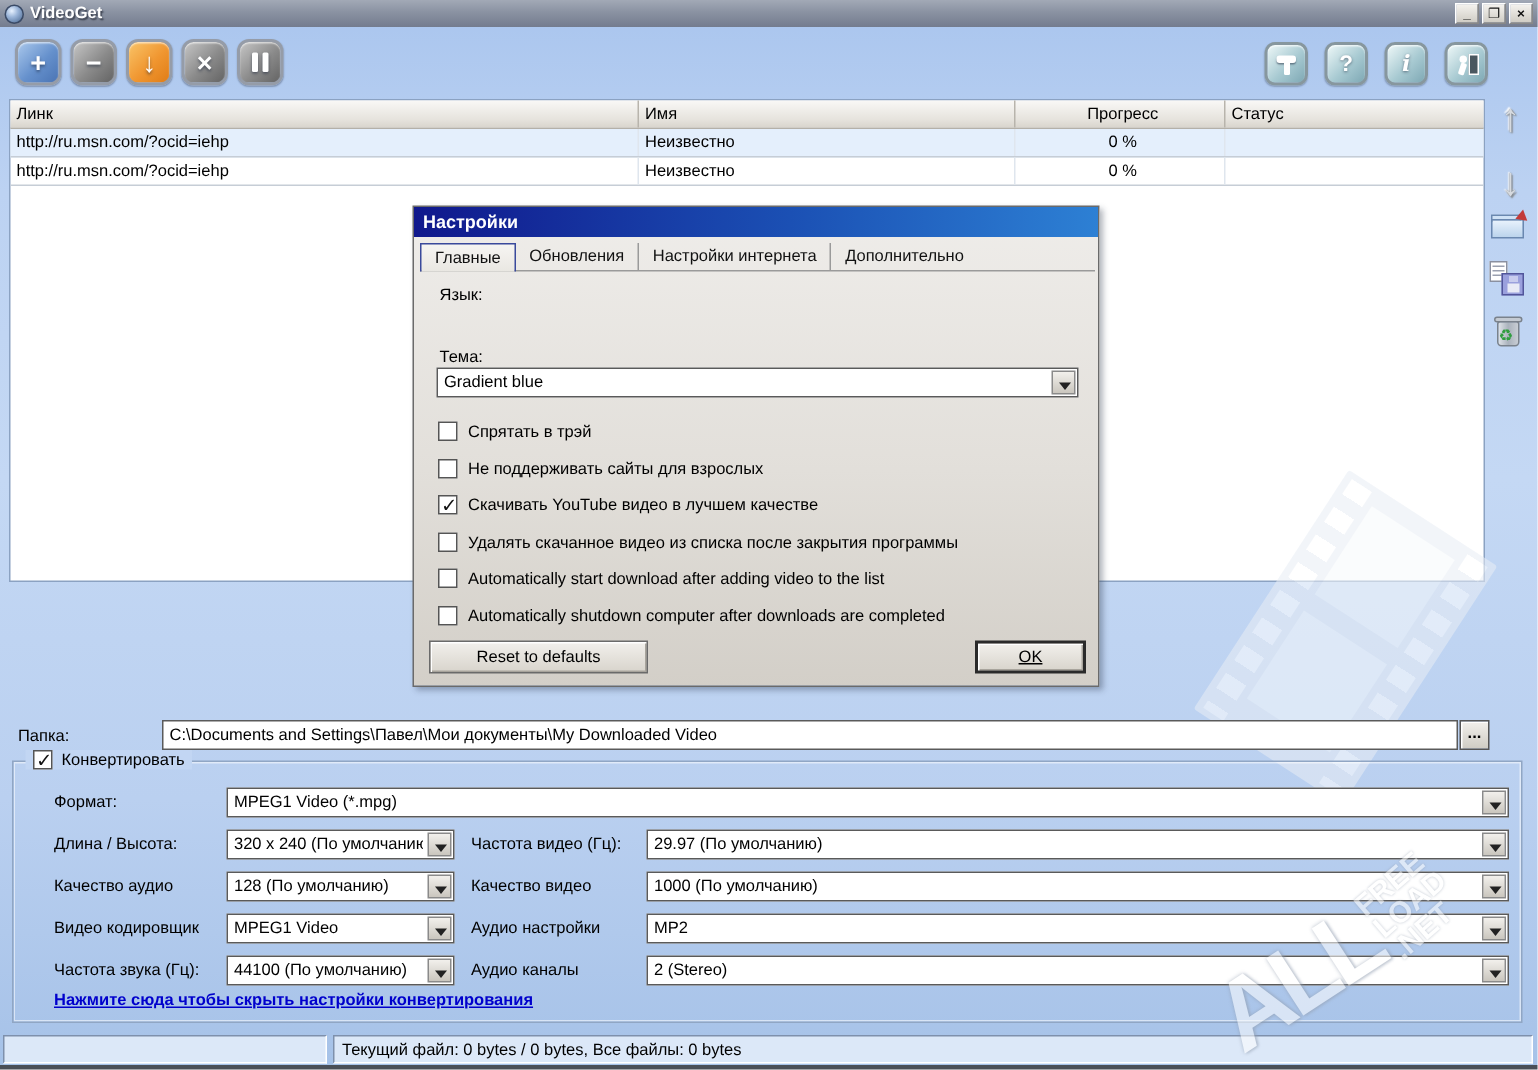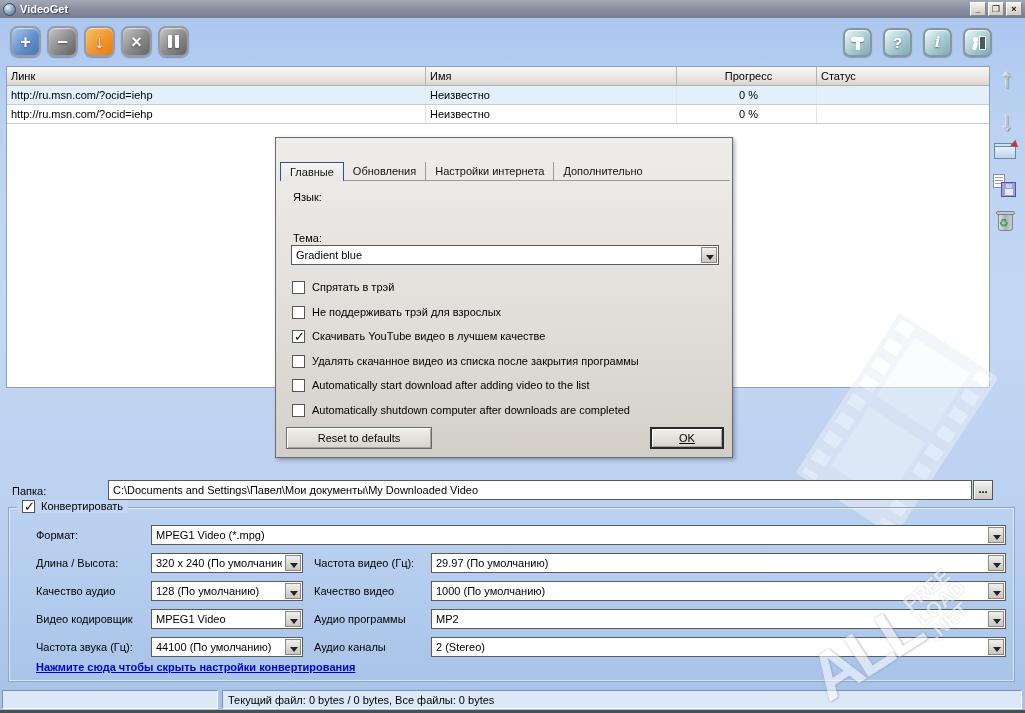--- a/index.html
+++ b/index.html
@@ -268,40 +268,41 @@
         </span>
     </div>
     <div class="trash-ic">
       <span class="lid"></span>
         <span class="can"></span>
       <span class="rec">♻</span>
     </div>
   </div>
 
   <div class="dialog">
+    <div class="dlg-title">Настройки</div>
     <div class="tabs">
       <div class="tab active">Главные</div>
       <div class="tab">Обновления</div>
       <div class="tab">Настройки интернета</div>
       <div class="tab">Дополнительно</div>
     </div>
 
     <div class="dlg-label" style="top:53px">Язык:</div>
 
     <div class="dlg-label" style="top:94px">Тема:</div>
     <div class="combo" style="left:15px; top:107px; width:428px">
       <span class="txt">Gradient blue</span>
       <span class="cbtn"></span>
     </div>
 
     <div class="dlg-check" style="top:143px">
       <span class="cb" data-checked="false"></span><span class="lbl">Спрятать в трэй</span>
     </div>
     <div class="dlg-check" style="top:168px">
-      <span class="cb" data-checked="false"></span><span class="lbl">Не поддерживать трэй для взрослых</span>
+      <span class="cb" data-checked="false"></span><span class="lbl">Не поддерживать сайты для взрослых</span>
     </div>
     <div class="dlg-check" style="top:192px">
       <span class="cb" data-checked="true"></span><span class="lbl">Скачивать YouTube видео в лучшем качестве</span>
     </div>
     <div class="dlg-check" style="top:241px">
       <span class="cb" data-checked="false"></span><span class="lbl">Automatically start download after adding video to the list</span>
     </div>
     <div class="dlg-check" style="top:217px">
       <span class="cb" data-checked="false"></span><span class="lbl">Удалять скачанное видео из списка после закрытия программы</span>
     </div>
@@ -348,21 +349,21 @@
     <div class="combo" style="left:422px; top:73px; width:575px">
       <span class="txt">1000 (По умолчанию)</span>
         <span class="cbtn"></span>
     </div>
 
     <div class="g-label lab-col1" style="top:105px">Видео кодировщик</div>
     <div class="combo" style="left:142px; top:101px; width:152px">
       <span class="txt">MPEG1 Video</span>
         <span class="cbtn"></span>
     </div>
-    <div class="g-label lab-col2" style="top:105px">Аудио программы</div>
+    <div class="g-label lab-col2" style="top:105px">Аудио настройки</div>
     <div class="combo" style="left:422px; top:101px; width:575px">
       <span class="txt">MP2</span>
         <span class="cbtn"></span>
     </div>
 
     <div class="g-label lab-col1" style="top:133px">Частота звука (Гц):</div>
     <div class="combo" style="left:142px; top:129px; width:152px">
       <span class="txt">44100 (По умолчанию)</span>
         <span class="cbtn"></span>
     </div>

